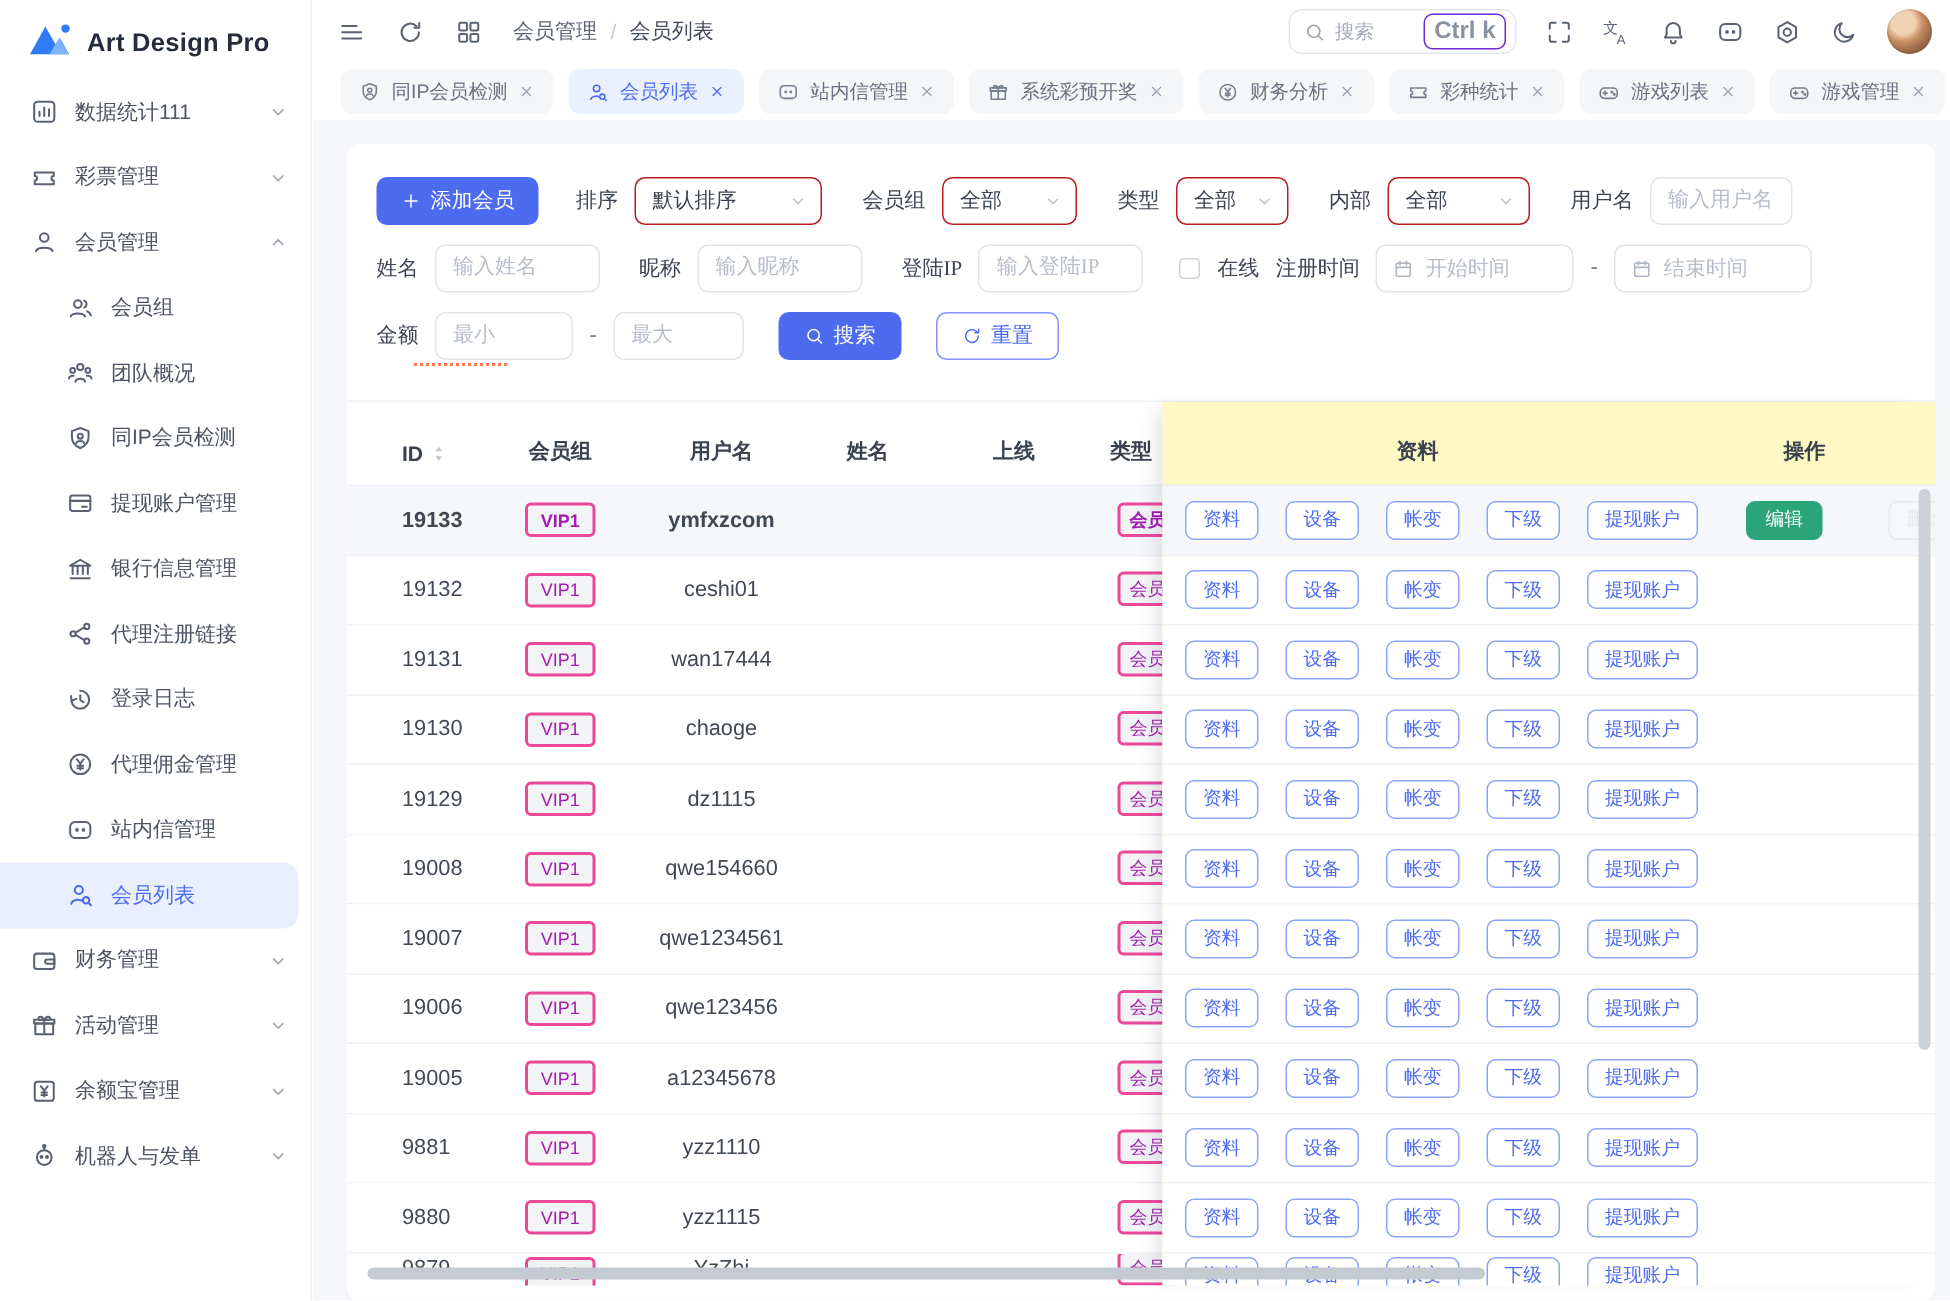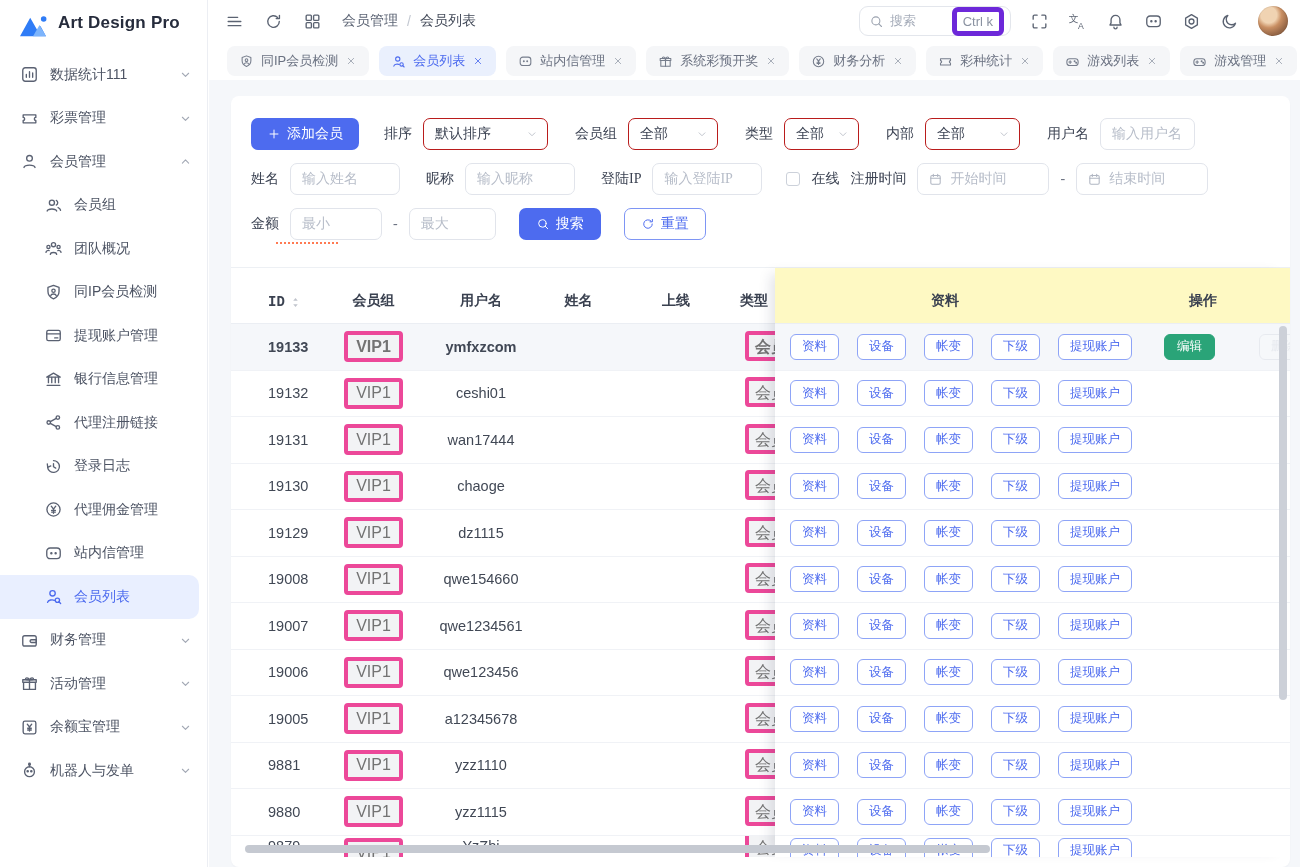--- a/index.html
+++ b/index.html
@@ -2,21 +2,21 @@
 <html><head>
 <meta charset="utf-8">
 <style>
   * { margin:0; padding:0; box-sizing:border-box; }
   html,body { width:1300px; height:867px; overflow:hidden; }
   body { font-family:"Liberation Sans", sans-serif; background:#fff; position:relative; color:#3f4653; font-size:14px; }
   svg { display:block; width:100%; height:100%; }
 
   
   .sidebar { position:absolute; left:0; top:0; width:208px; height:867px; background:#fff; border-right:1px solid #eceef3; z-index:40; }
-  .logo-row { display:flex; align-items:flex-start; gap:10px; padding:13px 10px 8px 18px; }
+  .logo-row { display:flex; align-items:flex-end; gap:10px; padding:13px 10px 8px 18px; }
   .logo-mark { width:30px; height:26px; }
   .brand-name { font-size:17px; font-weight:700; color:#262c3c; letter-spacing:.2px; }
   .menu { padding-top:6px; }
   .menu-item { height:43.5px; display:flex; align-items:center; gap:11px; padding:0 14px 0 20px; color:#4c5363; font-size:14px; cursor:pointer; }
   .menu-item .mi-icon { width:19px; height:19px; color:#5a6172; flex:0 0 19px; }
   .menu-item .mi-label { white-space:nowrap; }
   .menu-item .chev { margin-left:auto; width:15px; height:15px; color:#a2a8b4; }
   .menu-item.child { padding-left:44px; }
   .menu-item.active { background:#e9efff; color:#4d6bef; border-radius:0 10px 10px 0; margin-right:8px; }
   .menu-item.active .mi-icon { color:#4d6bef; }
@@ -26,21 +26,21 @@
   .topbar { height:42px; display:flex; align-items:center; padding:0 12px 0 16px; gap:20px; }
   .tbicon { width:19px; height:19px; color:#5b6372; cursor:pointer; }
   .breadcrumb { display:flex; align-items:center; gap:9px; font-size:14px; }
   .crumb { color:#5d6575; cursor:pointer; }
   .crumb.current { color:#434a59; }
   .crumb-sep { color:#c3c8d1; }
   .topbar-right { margin-left:auto; display:flex; align-items:center; gap:19px; }
   .searchbox { width:152px; height:30px; border:1px solid #e3e6ec; border-radius:9px; display:flex; align-items:center; padding:0 6px 0 9px; gap:6px; color:#a4abb8; cursor:text; background:#fff; }
   .searchbox .sicon { width:15px; height:15px; color:#9aa1ae; }
   .searchbox .stext { font-size:13px; flex:1; }
-  .kbd { border:5px solid #6d28d9; border-radius:6px; font-size:13px; padding:2px 6px; color:#8a92a1; white-space:nowrap; }
+  .kbd { border:1px solid #6d28d9; border-radius:6px; font-size:16px; padding:2px 6px; color:#8a92a1; white-space:nowrap;font-weight:bold; }
   .avatar { width:30px; height:30px; border-radius:50%; cursor:pointer;
             background: radial-gradient(circle at 36% 30%, #f0d3b2 0 28%, #c98f63 45%, #9a6a49 68%, #6e4a34 100%); box-shadow:inset 0 0 0 1px rgba(0,0,0,.06); }
 
   
   .tabbar { height:38px; display:flex; align-items:center; gap:10px; padding:0 14px 0 18px; }
   .tab { height:30px; border-radius:8px; background:#f5f6f8; color:#6a7181; font-size:13px; display:flex; align-items:center; gap:7px; padding:0 12px; cursor:pointer; white-space:nowrap; }
   .tab .ticon { width:15px; height:15px; color:#767d8c; }
   .tab .tclose { width:12px; height:12px; color:#9aa1ae; cursor:pointer; }
   .tab.active { background:#eaf0fd; color:#4d6bef; }
   .tab.active .ticon, .tab.active .tclose { color:#4d6bef; }
@@ -70,28 +70,28 @@
   .btn-primary { background:#4d6bef; color:#fff; padding:0 17px; }
   .btn-outline { background:#fff; color:#4d6bef; border:1px solid #7e95f4; padding:0 16px; }
   .btn-add { padding:0 16px; margin-right:14px; }
 
   .divider { height:1px; background:#edf0f4; margin-top:27px; }
 
   
   .tsection { position:relative; }
   .tgrid { display:grid; grid-template-columns:85px 115px 100px 95px 100px 1fr; align-items:center; }
   .thead { height:56px; align-items:end; padding-bottom:13px; border-bottom:1px solid #ebeef3; color:#3a4150; font-weight:700; font-size:14px; }
-  .th-id { padding-left:37px; display:flex; align-items:center; gap:4px; cursor:pointer;font-family:Liberation Mono, monospace; }
+  .th-id { padding-left:37px; display:flex; align-items:center; gap:4px; cursor:pointer; }
   .sorticon { width:13px; height:13px; color:#c0c4cc; }
   .tc { text-align:center; }
   .trow { height:46.5px; border-bottom:1px solid #f0f2f6; font-size:14.5px; color:#414855; background:#fff; }
   .trow.hover { background:#f5f7fa;font-weight:bold; }
   .td-id { padding-left:37px; }
   .tagwrap { display:flex; justify-content:center; }
-  .tag { background:#f2f3f5; border:4px solid #ec4899; color:#737373; font-size:16px; padding:2.5px 8px; border-radius:4px; white-space:nowrap; }
+  .tag { background:#f2f3f5; border:2px solid #ec4899; color:#a21caf; font-size:12px; padding:2.5px 8px; border-radius:4px; white-space:nowrap; }
   .td-type { padding-left:19px; }
   .td-type .tag { padding:2.5px 6px; }
   .trow.clipped, .orow.clipped { height:21px; overflow:hidden; align-items:flex-start; padding-top:2px; border-bottom:none; }
 
   
   .overlay { position:absolute; top:0; right:0; bottom:0; width:515px; background:#fef9c3; z-index:10; box-shadow:-10px 0 12px -6px rgba(30,40,70,.13); }
   .o-head { height:56px; position:relative; border-bottom:1px solid #ebeef3; color:#3a4150; font-weight:700; }
   .oh1 { position:absolute; left:156px; bottom:13px; }
   .oh2 { position:absolute; left:414px; bottom:13px;text-align:right; }
   .orow { height:46.5px; display:flex; align-items:center; gap:18px; padding-left:15px; border-bottom:1px solid #f0f2f6; background:#fff; }

